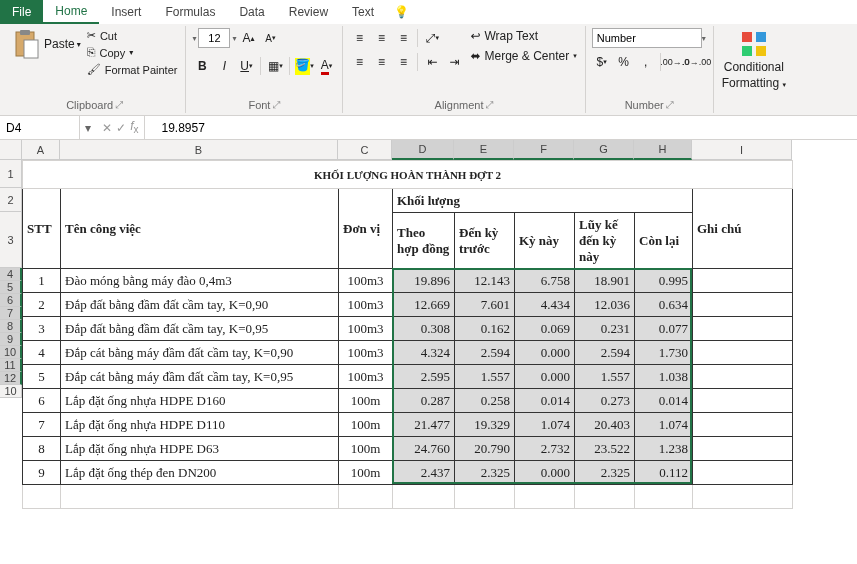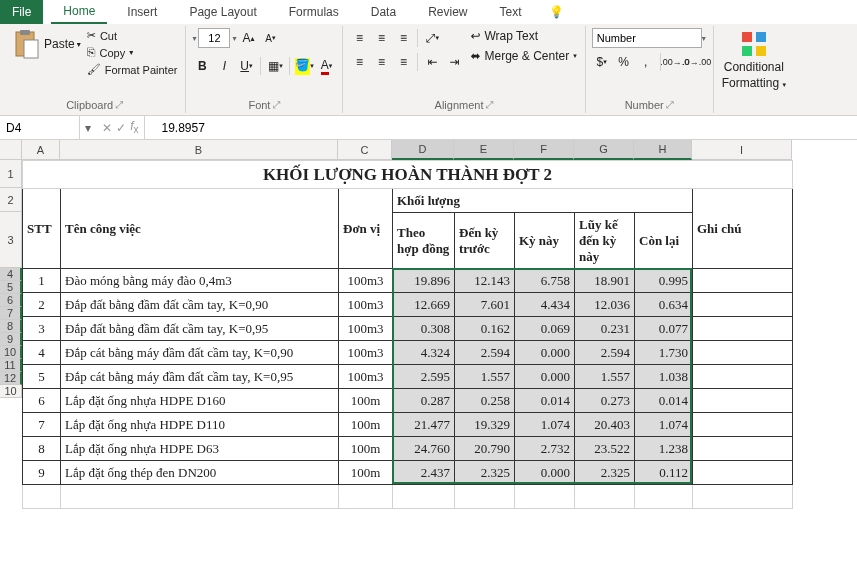--- a/index.html
+++ b/index.html
@@ -1,19 +1,19 @@
 <!DOCTYPE html>
 <html><head>
 <meta charset="utf-8">
 <style>
 * { margin: 0; padding: 0; box-sizing: border-box; font-family: 'Segoe UI', Tahoma, sans-serif; }
 body { background: #fff; font-size: 12px; color: #222; overflow: hidden; width: 857px; height: 564px; }
 
 
-.ribbon-tabs { display: flex; height: 24px; background: #fff; align-items: stretch; gap: 8px; }
+.ribbon-tabs { display: flex; height: 24px; background: #fff; align-items: stretch; }
 .ribbon-tab { padding: 4px 12px; font-size: 12px; color: #fff; background: #217346; cursor: pointer; display: flex; align-items: center; }
 .ribbon-tab.file { background: #217346; color: #fff; }
 .ribbon-tab.active { background: #fff; color: #217346; border-bottom: 2px solid #217346; }
 .ribbon-tab.normal { background: #fff; color: #444; }
 .tell-me { display: flex; align-items: center; color: #555; padding: 0 8px; gap: 4px; }
 .bulb-icon { color: #e8b800; }
 
 
 .ribbon { display: flex; background: #f3f2f1; border-bottom: 1px solid #d4d2d0; height: 92px; padding: 2px 4px; }
 .ribbon-group { display: flex; flex-direction: column; border-right: 1px solid #d4d2d0; padding: 2px 6px; }
@@ -51,21 +51,21 @@
 .corner { width: 22px; height: 20px; background: #f3f2f1; border-right: 1px solid #ccc; border-bottom: 1px solid #ccc; }
 .col-headers { display: flex; }
 .col-h { height: 20px; background: #f3f2f1; border-right: 1px solid #ccc; border-bottom: 1px solid #ccc; display: flex; align-items: center; justify-content: center; font-size: 11px; color: #444; }
 .col-h.sel { background: #d2d2d2; border-bottom: 2px solid #217346; }
 .row-h { width: 22px; background: #f3f2f1; border-right: 1px solid #ccc; border-bottom: 1px solid #ccc; display: flex; align-items: center; justify-content: center; font-size: 11px; color: #444; }
 .row-h.sel { background: #d2d2d2; border-right: 2px solid #217346; }
 
 .grid-container { position: relative; }
 .grid { border-collapse: collapse; }
 .cell { border: 1px solid #d4d2d0; padding: 2px 4px; font-family: 'Times New Roman', serif; font-size: 13px; background: #fff; height: 24px; }
-.cell.title { text-align: center; font-weight: bold; font-size: 17px; }
+.cell.title { text-align: center; font-weight: bold; font-size: 11px; }
 .cell.hdr { text-align: left; font-weight: bold; vertical-align: middle; border: 1px solid #333; }
 .cell.tbl { border: 1px solid #333; }
 .cell.num { text-align: right; }
 .cell.name { text-align: left; }
 .cell.ctr { text-align: center; }
 .cell.shade { background: #dcdcdc; }
 .selection-rect { position: absolute; border: 2px solid #217346; pointer-events: none; }
 
 .row-headers { display: flex; flex-direction: column; }
 .sheet-body { display: flex; }
@@ -76,21 +76,20 @@
 
 svg { display: block; }
 </style>
 </head>
 <body>
 
 <div class="ribbon-tabs">
   <div class="ribbon-tab file">File</div>
   <div class="ribbon-tab active">Home</div>
   <div class="ribbon-tab normal">Insert</div>
-  <div class="ribbon-tab normal">Page Layout</div>
   <div class="ribbon-tab normal">Formulas</div>
   <div class="ribbon-tab normal">Data</div>
   <div class="ribbon-tab normal">Review</div>
   <div class="ribbon-tab normal">Text</div>
   <div class="tell-me">
     <span class="bulb-icon">💡</span>
   </div>
 </div>
 
 <div class="ribbon">

